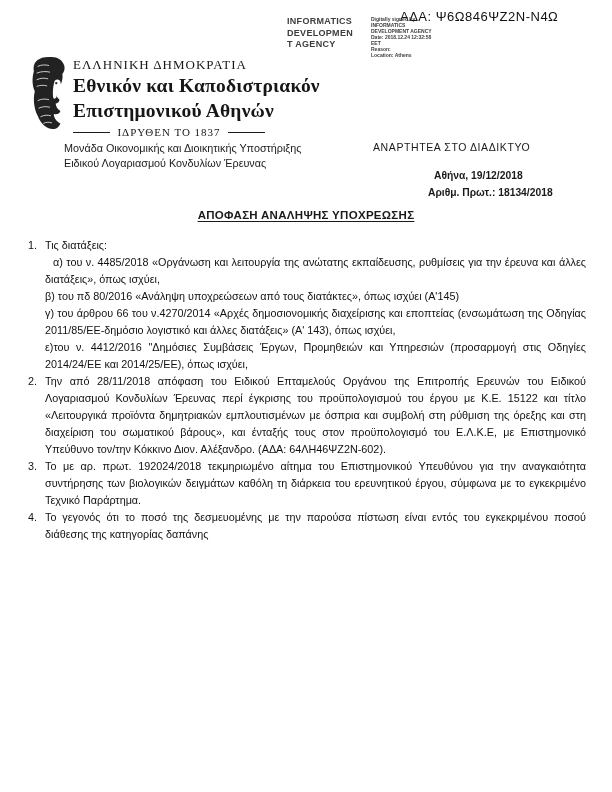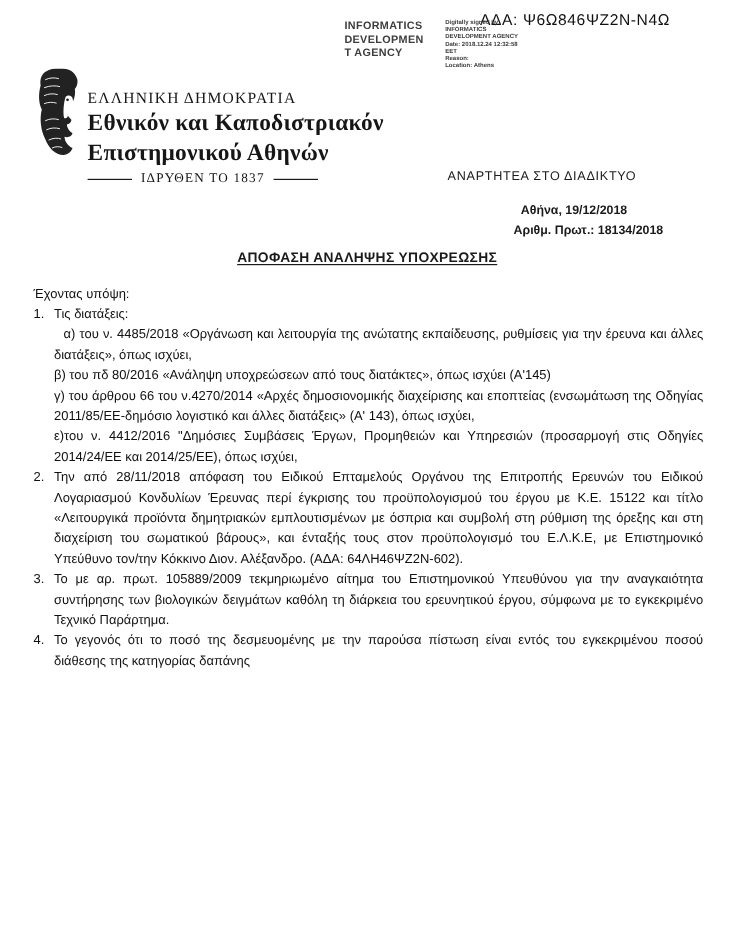--- a/index.html
+++ b/index.html
@@ -26,21 +26,21 @@
     letter-spacing:.3px; word-break:break-all; text-transform:uppercase;
   }
   .stamp-small { font-size:5px; line-height:6px; font-weight:bold; width:70px; }
   .stamp-small div { white-space:nowrap; }
   
   .logo { position:absolute; left:31px; top:57px; width:38px; height:74px; }
   .hdr {
     position:absolute; left:73px; top:57px;
     font-family:"Liberation Serif", serif; color:#161616;
   }
-  .republic { font-size:13px; letter-spacing:1px;margin-top:17px; }
+  .republic { font-size:13px; letter-spacing:1px; }
   .uni { font-size:19.5px; font-weight:bold; line-height:22.5px; letter-spacing:.2px; margin-top:2px; }
   .founded {
     display:flex; align-items:center; width:192px; margin-top:4px;
     font-size:11px; letter-spacing:1px;
   }
   .rule { flex:1; border-top:1.6px solid #1a1a1a; }
   .founded-text { padding:0 7px; white-space:nowrap; }
   
   .unit { position:absolute; left:64px; top:141px; font-size:10.8px; line-height:14.5px; }
   .posting { position:absolute; left:373px; top:141px; font-size:10.5px; letter-spacing:.6px; white-space:nowrap; }
@@ -93,49 +93,52 @@
     <div class="republic">ΕΛΛΗΝΙΚΗ ΔΗΜΟΚΡΑΤΙΑ</div>
     <div class="uni">Εθνικόν και Καποδιστριακόν</div>
     <div class="uni">Επιστημονικού Αθηνών</div>
     <div class="founded">
       <span class="rule"></span>
       <span class="founded-text">ΙΔΡΥΘΕΝ ΤΟ 1837</span>
       <span class="rule"></span>
     </div>
   </div>
 
+  <div class="unit">
+    <div>Μονάδα Οικονομικής και Διοικητικής Υποστήριξης</div>
+    <div>Ειδικού Λογαριασμού Κονδυλίων Έρευνας</div>
+  </div>
 
   <div class="posting">ΑΝΑΡΤΗΤΕΑ ΣΤΟ ΔΙΑΔΙΚΤΥΟ</div>
   <div class="place-date">Αθήνα, 19/12/2018</div>
   <div class="protocol">Αριθμ. Πρωτ.: 18134/2018</div>
 
   <div class="title">ΑΠΟΦΑΣΗ ΑΝΑΛΗΨΗΣ ΥΠΟΧΡΕΩΣΗΣ</div>
 
   <div class="docbody">
-    <div class="intro">Έχοντας υπόψη:</div>
 
     <div class="item">
       <div class="num">1.</div>
       <div class="content">
         <div>Τις διατάξεις:</div>
         <div class="sub sub-first">α) του ν. 4485/2018 «Οργάνωση και λειτουργία της ανώτατης εκπαίδευσης, ρυθμίσεις για την έρευνα και άλλες διατάξεις», όπως ισχύει,</div>
         <div class="sub">β) του πδ 80/2016 «Ανάληψη υποχρεώσεων από τους διατάκτες», όπως ισχύει (Α'145)</div>
         <div class="sub">γ) του άρθρου 66 του ν.4270/2014 «Αρχές δημοσιονομικής διαχείρισης και εποπτείας (ενσωμάτωση της Οδηγίας 2011/85/ΕΕ-δημόσιο λογιστικό και άλλες διατάξεις» (Α' 143), όπως ισχύει,</div>
         <div class="sub">ε)του ν. 4412/2016 "Δημόσιες Συμβάσεις Έργων, Προμηθειών και Υπηρεσιών (προσαρμογή στις Οδηγίες 2014/24/ΕΕ και 2014/25/ΕΕ), όπως ισχύει,</div>
       </div>
     </div>
 
     <div class="item">
       <div class="num">2.</div>
       <div class="content">Την από 28/11/2018 απόφαση του Ειδικού Επταμελούς Οργάνου της Επιτροπής Ερευνών του Ειδικού Λογαριασμού Κονδυλίων Έρευνας περί έγκρισης του προϋπολογισμού του έργου με Κ.Ε. 15122 και τίτλο «Λειτουργικά προϊόντα δημητριακών εμπλουτισμένων με όσπρια και συμβολή στη ρύθμιση της όρεξης και στη διαχείριση του σωματικού βάρους», και ένταξής τους στον προϋπολογισμό του Ε.Λ.Κ.Ε, με Επιστημονικό Υπεύθυνο τον/την  Κόκκινο Διον. Αλέξανδρο. (ΑΔΑ: 64ΛΗ46ΨΖ2Ν-602).</div>
     </div>
 
     <div class="item">
       <div class="num">3.</div>
-      <div class="content">Το με αρ. πρωτ. 105889/2009 τεκμηριωμένο αίτημα του Επιστημονικού Υπευθύνου για την αναγκαιότητα συντήρησης των βιολογικών δειγμάτων καθόλη τη διάρκεια του ερευνητικού έργου, σύμφωνα με το εγκεκριμένο Τεχνικό Παράρτημα.</div>
+      <div class="content">Το με αρ. πρωτ. 192024/2018 τεκμηριωμένο αίτημα του Επιστημονικού Υπευθύνου για την αναγκαιότητα συντήρησης των βιολογικών δειγμάτων καθόλη τη διάρκεια του ερευνητικού έργου, σύμφωνα με το εγκεκριμένο Τεχνικό Παράρτημα.</div>
     </div>
 
     <div class="item">
       <div class="num">4.</div>
       <div class="content">Το γεγονός ότι το ποσό της δεσμευομένης με την παρούσα πίστωση είναι εντός του εγκεκριμένου ποσού διάθεσης της κατηγορίας δαπάνης</div>
     </div>
   </div>
 
 </div>
 

